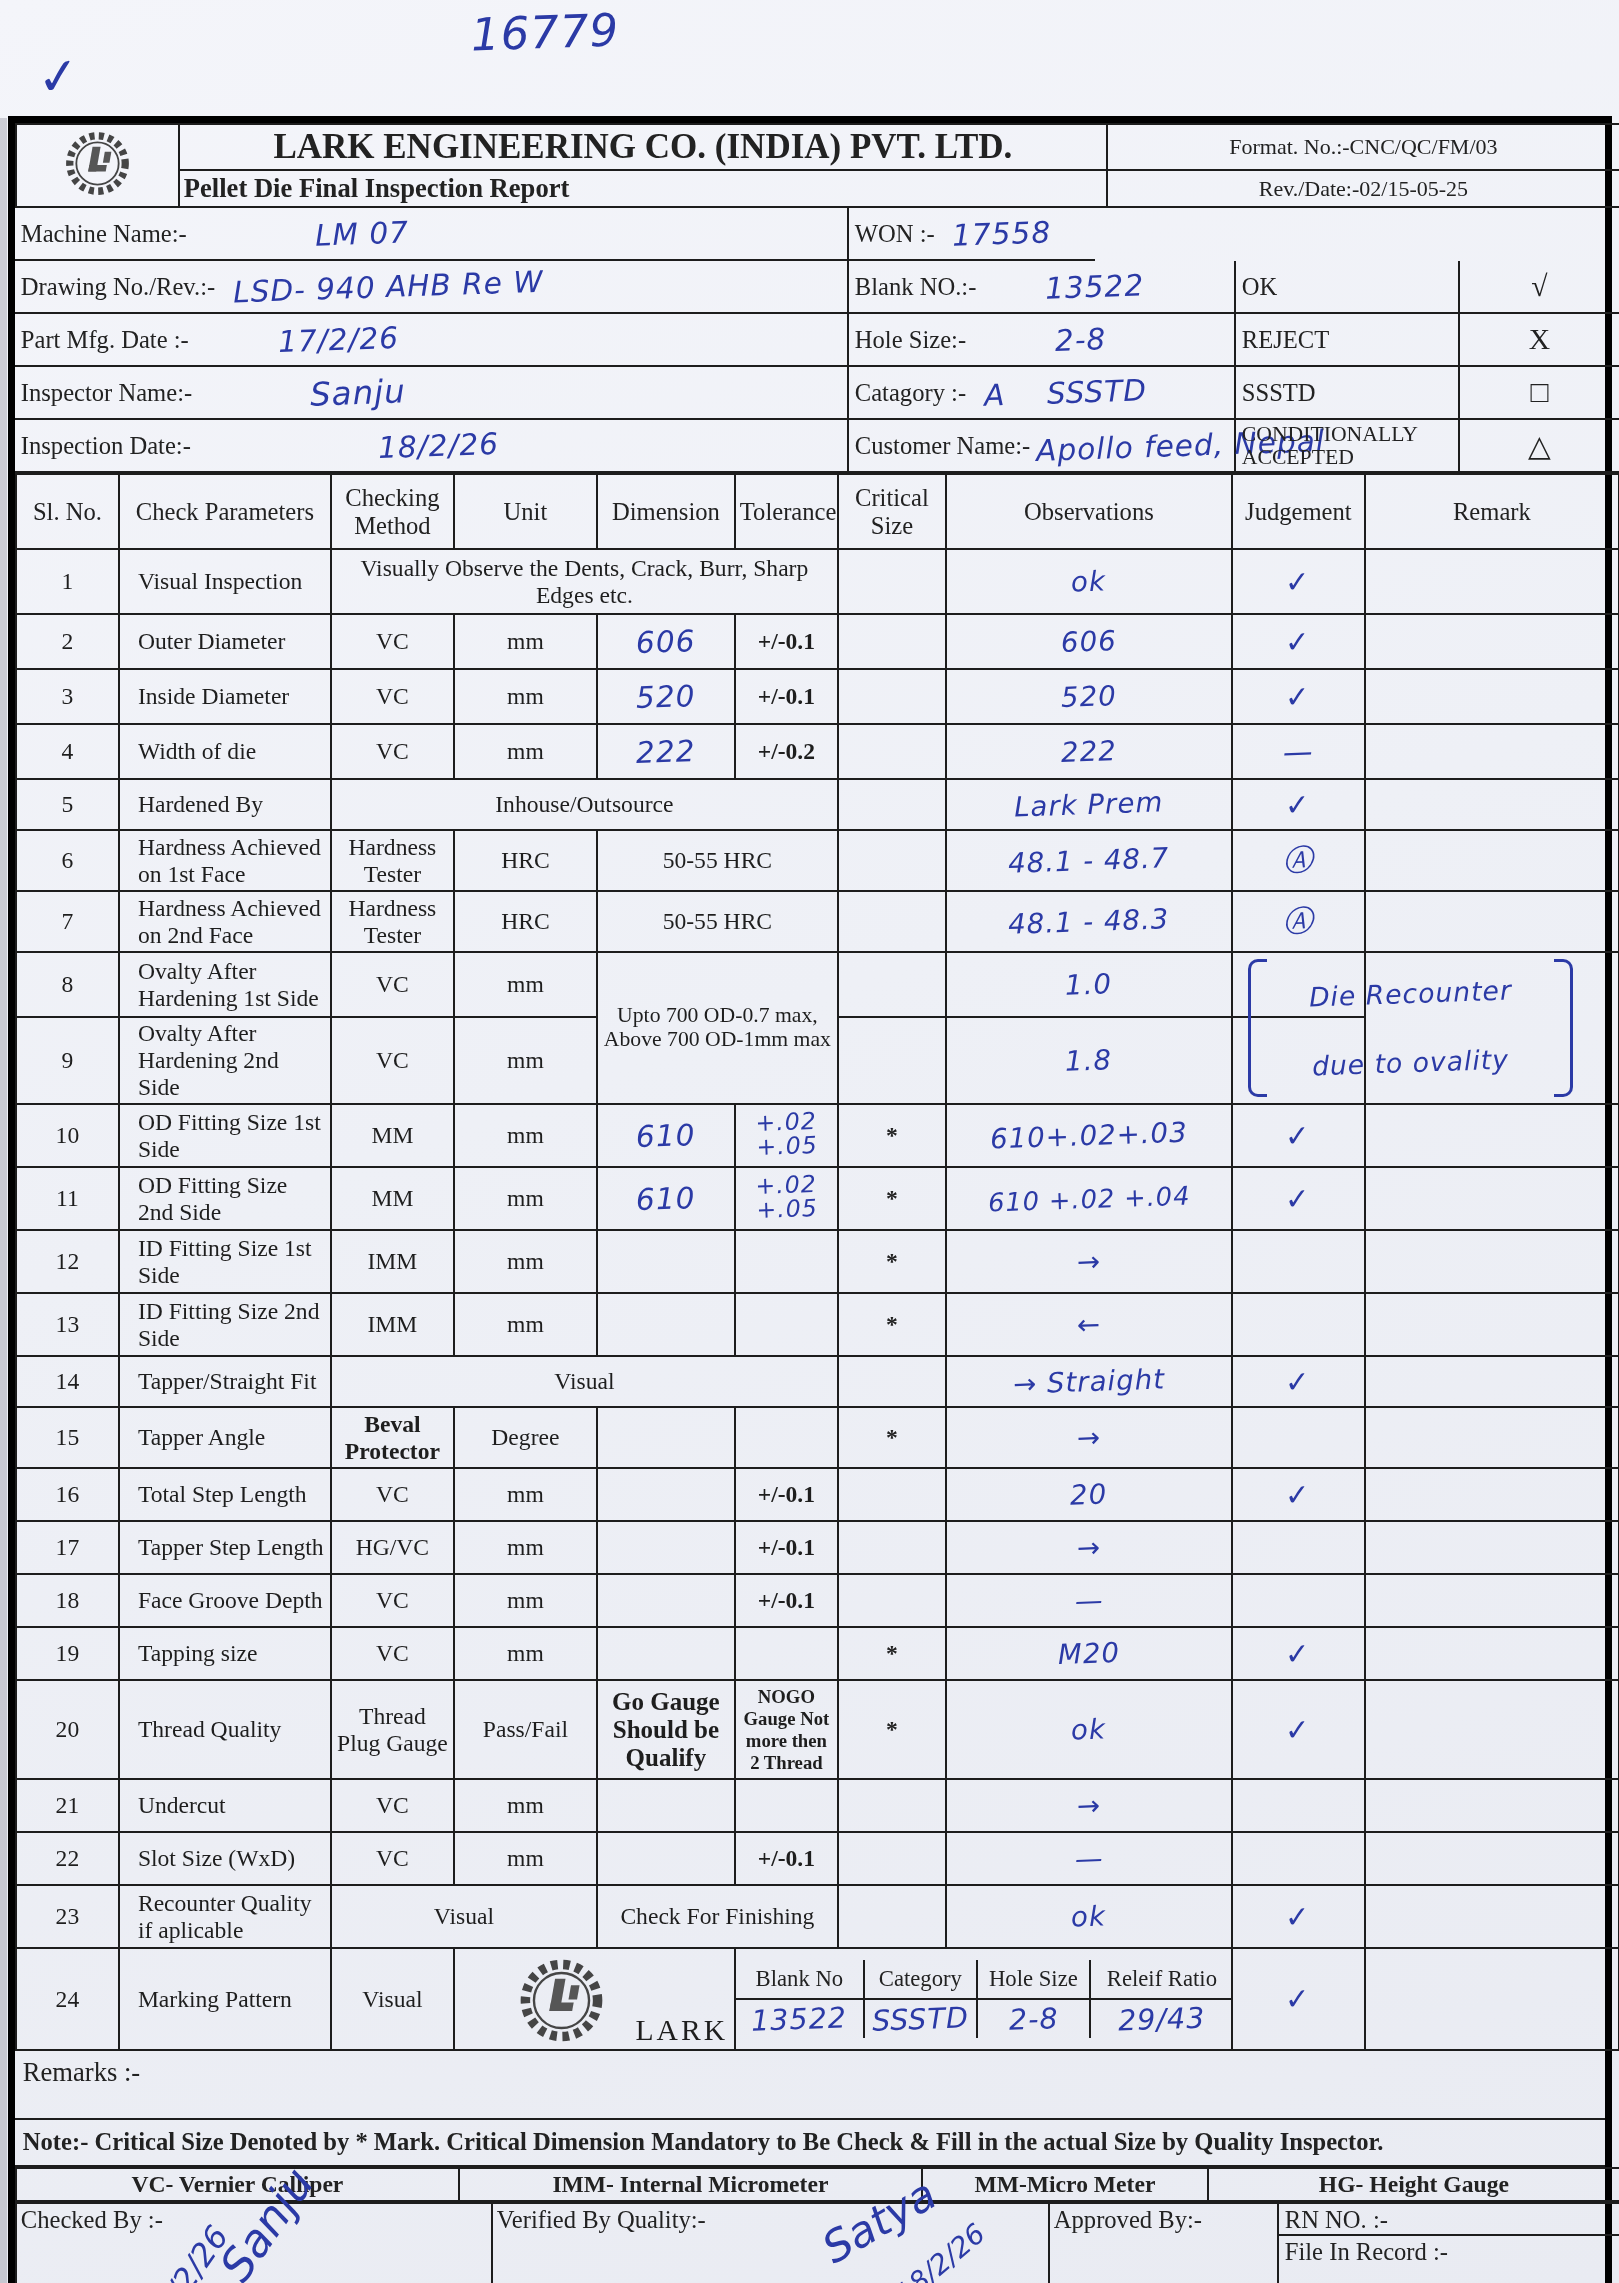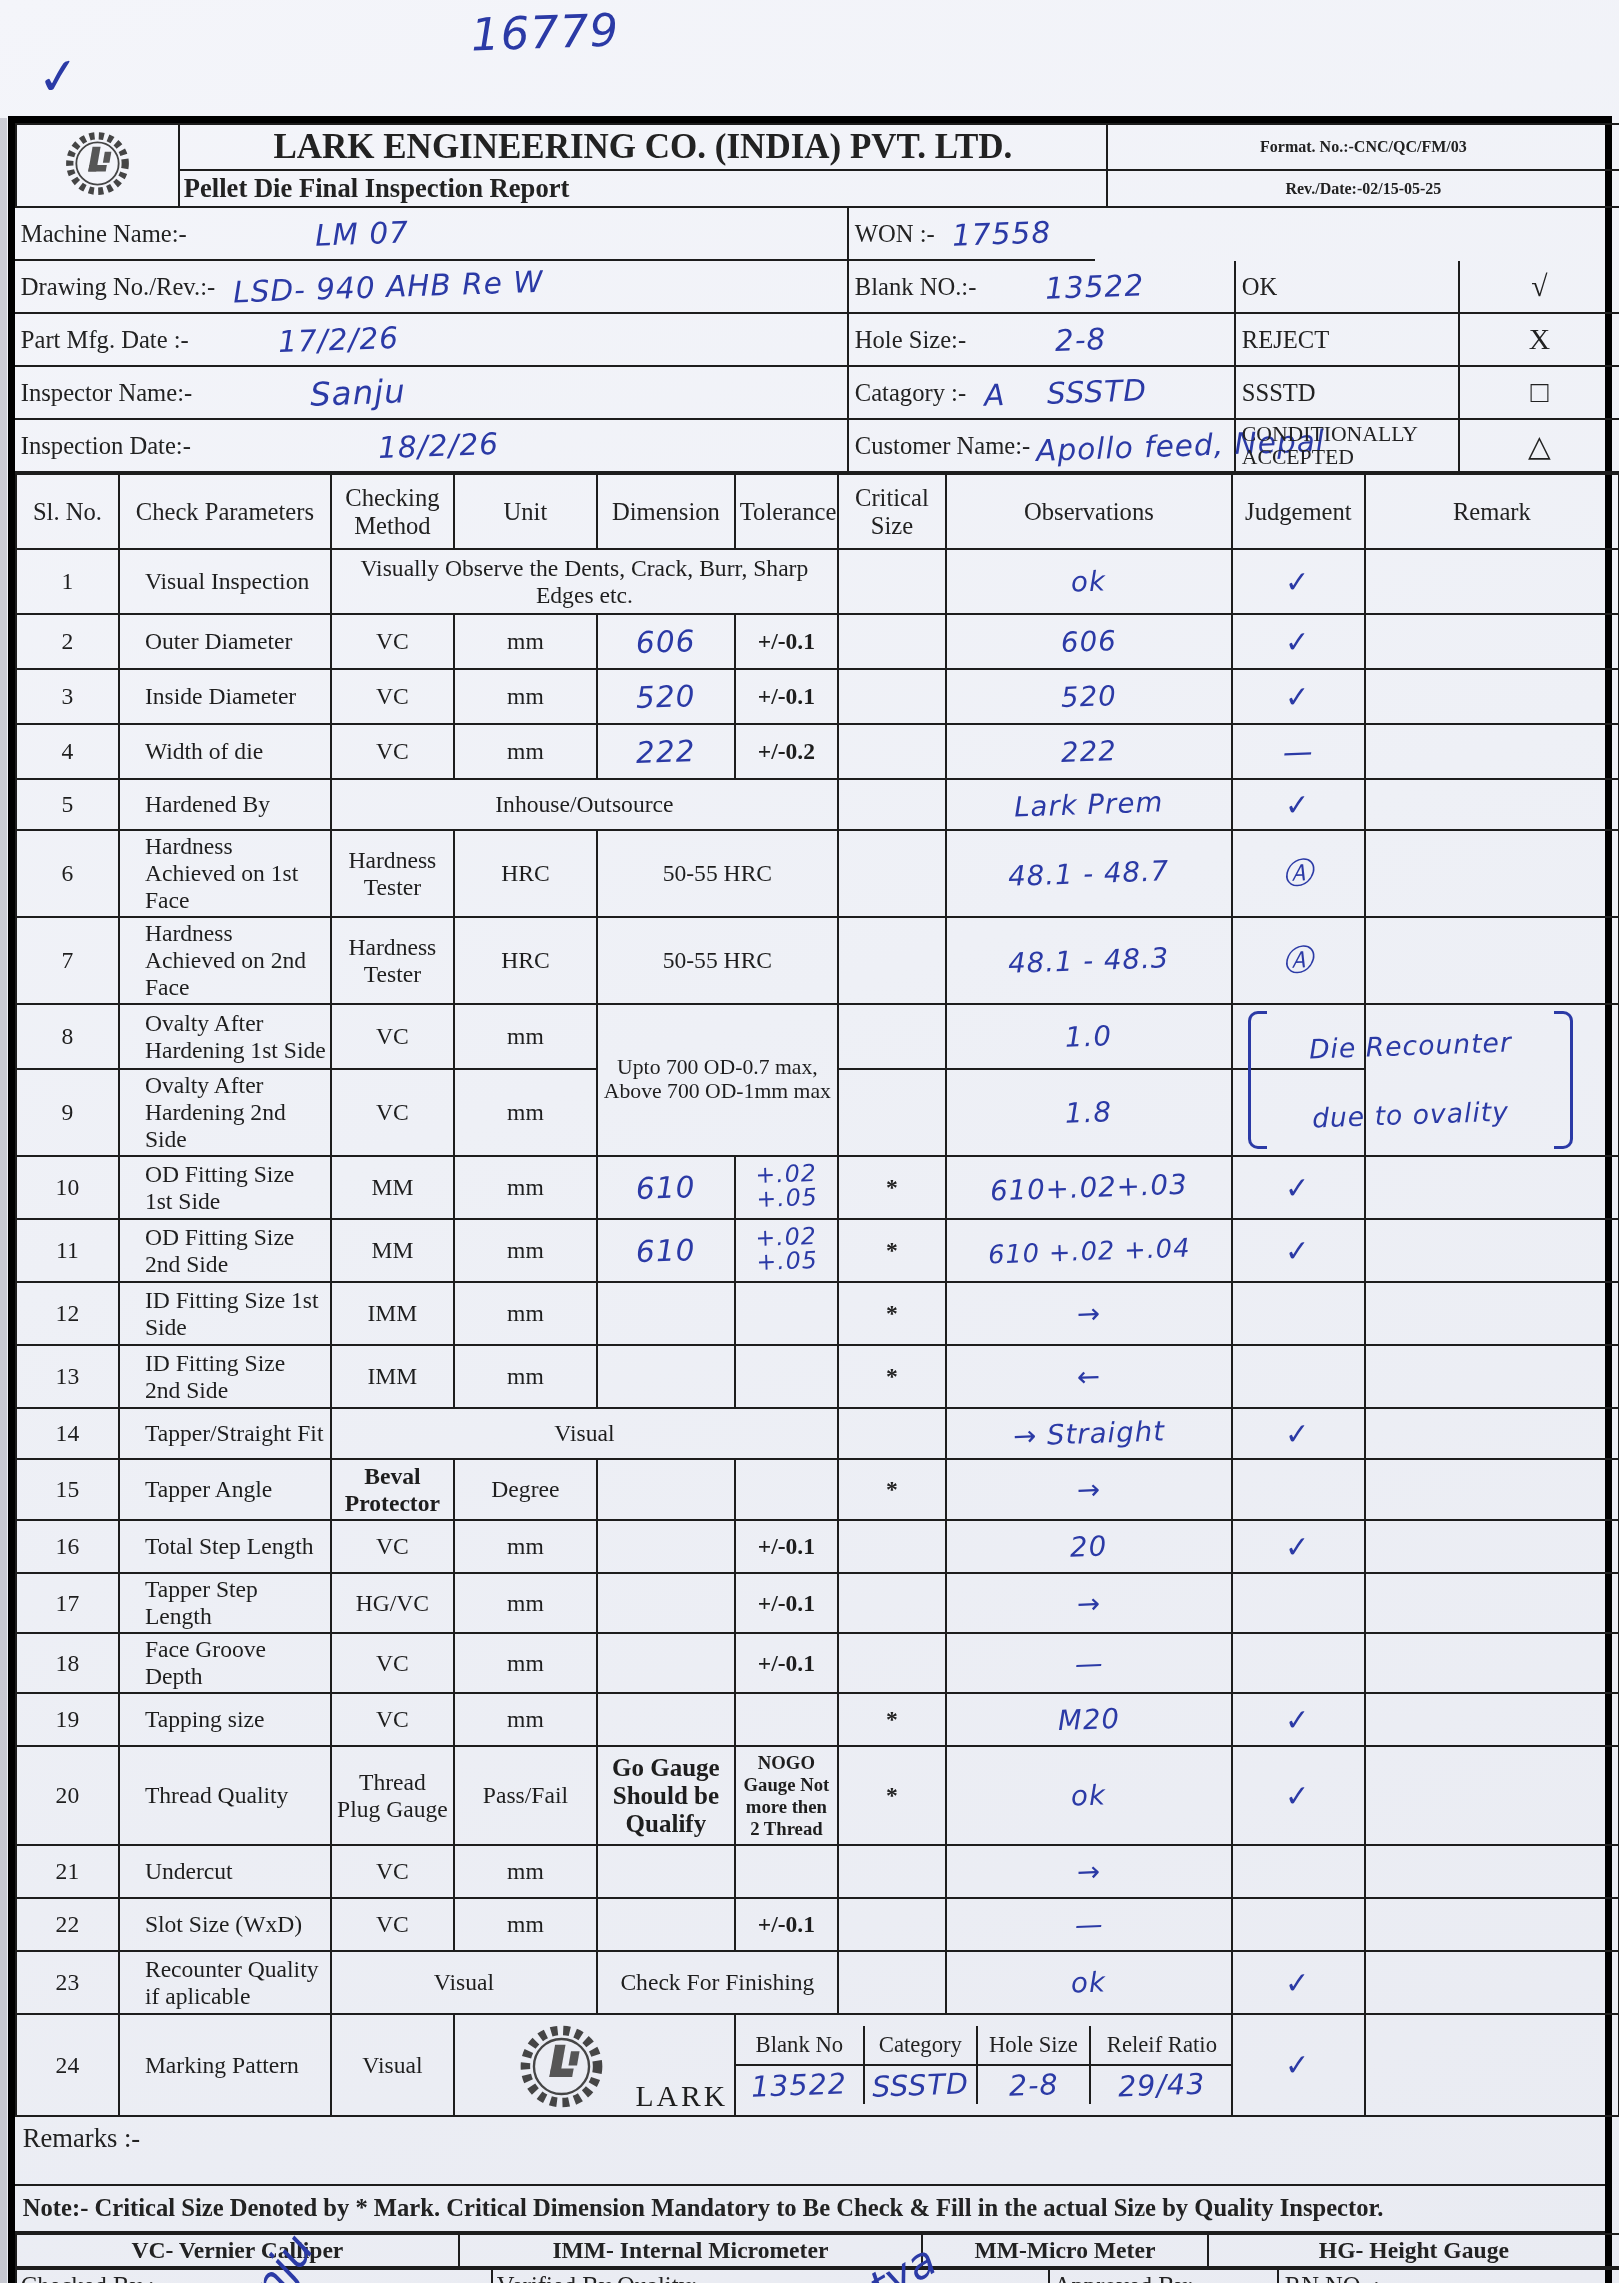--- a/index.html
+++ b/index.html
@@ -20,35 +20,35 @@
   .form{position:absolute;left:7.9px;top:116px;width:1604px;border:7px solid #000000;box-sizing:border-box;}
   table{border-collapse:collapse;table-layout:fixed;width:1604px;}
   td,th{border:2px solid #1d1d1d;box-sizing:border-box;padding:2px 3.9px;overflow:visible;}
   .c{text-align:center;vertical-align:middle;}
   .p{color:#1e1e1e;}
   
   .logo-cell{width:163px;text-align:center;vertical-align:middle;}
   .gear{width:73px;height:73px;}
   .company{width:928px;text-align:center;font-weight:bold;font-size:35px;vertical-align:middle;}
   .subtitle{font-weight:bold;font-size:26.6px;vertical-align:middle;}
-  .fmt{width:513px;text-align:center;font-weight:bold;font-size:16px;vertical-align:middle;}
+  .fmt{width:513px;text-align:center;font-weight:normal;font-size:22px;vertical-align:middle;}
   
   .irow{display:flex;width:1604px;box-sizing:border-box;}
   .icell{border-bottom:2px solid #1d1d1d;border-right:2px solid #1d1d1d;box-sizing:border-box;
          height:53px;display:flex;align-items:center;padding:0 5.9px;position:relative;}
   .icell:last-child{border-right:none;}
   .ilabel{font-size:24.6px;white-space:nowrap;}
   .ival{font-size:29.6px;margin-left:17.7px;}
   .jtitle{justify-content:center;font-size:24.6px;}
   .jlabel{font-size:24.6px;}
   .jsym{justify-content:center;font-size:29.6px;}
   
   .main th{font-weight:normal;font-size:24.6px;text-align:center;vertical-align:middle;}
   .main td{font-size:23.6px;vertical-align:middle;}
-  .param{padding-left:25px;}
+  .param{padding-left:18px;}
   .obs{font-size:27.6px;}
   .judg{font-size:29.6px;}
   .crit{font-size:29.6px;font-weight:bold;}
   .dimhw{font-size:29.6px;}
   .bold{font-weight:bold;}
   .small{font-size:19.7px;font-weight:bold;}
   .twoline span{display:block;text-align:center;line-height:1.1;}
   .tol2 span{display:block;line-height:1;font-size:23.6px;}
   
   .rem-cell{position:relative;}

